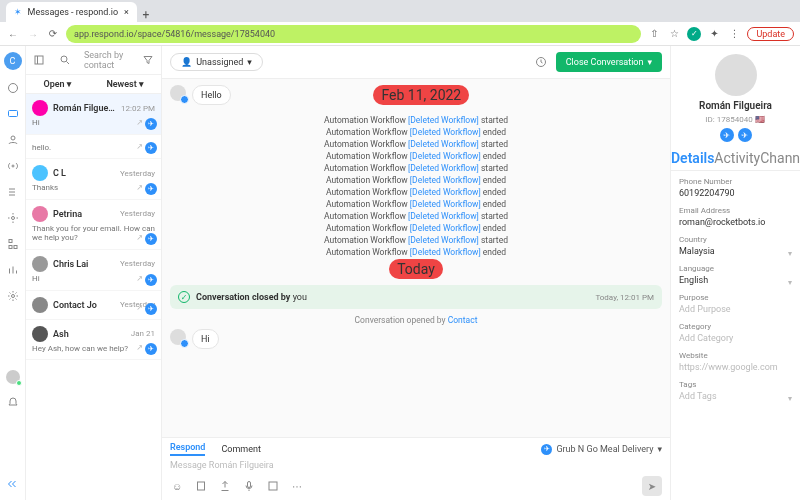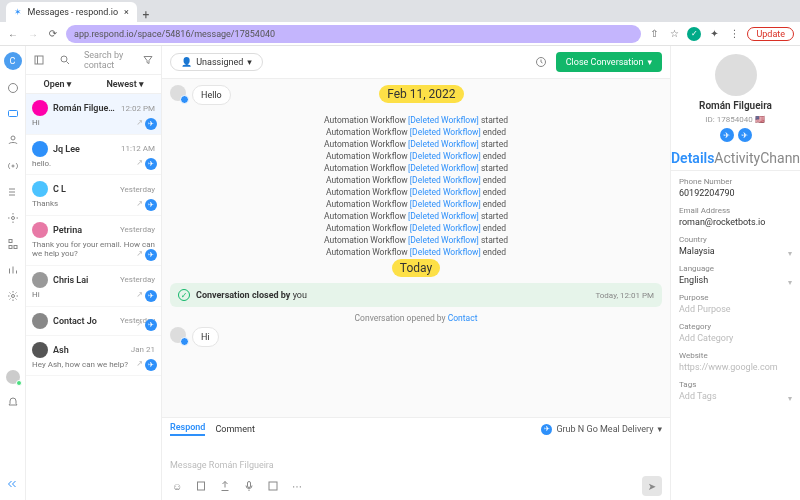--- a/index.html
+++ b/index.html
@@ -4,21 +4,21 @@
 <style>
 *{box-sizing:border-box;margin:0;padding:0;font-family:-apple-system,BlinkMacSystemFont,"Segoe UI",Roboto,sans-serif}
 body{width:800px;height:500px;overflow:hidden;background:#fff;font-size:10px;color:#333}
 .chrome{display:flex;flex-direction:column;height:100%}
 .tabbar{height:22px;background:#dfe1e5;display:flex;align-items:flex-end;padding-left:6px}
 .tab{background:#fff;border-radius:6px 6px 0 0;height:20px;display:flex;align-items:center;padding:0 8px;font-size:9px;gap:6px}
 .tab .tclose{cursor:pointer}
 .newtab{width:18px;text-align:center;font-size:12px;color:#555;cursor:pointer}
 .addrbar{height:24px;background:#fff;border-bottom:1px solid #e3e3e3;display:flex;align-items:center;padding:0 6px;gap:6px}
 .navbtn{width:14px;height:14px;display:flex;align-items:center;justify-content:center;color:#666;cursor:pointer}
-.urlfield{flex:1;background:#c4b5fd;border-radius:10px;height:18px;display:flex;align-items:center;padding:0 8px;font-size:9px;color:#555}
+.urlfield{flex:1;background:#bef264;border-radius:10px;height:18px;display:flex;align-items:center;padding:0 8px;font-size:9px;color:#555}
 .exticon{width:14px;height:14px;border-radius:50%;display:flex;align-items:center;justify-content:center;color:#fff;font-size:8px}
 .update{border:1px solid #d93025;color:#d93025;border-radius:10px;padding:1px 8px;font-size:9px;cursor:pointer}
 .app{flex:1;display:flex;overflow:hidden}
 .rail{width:26px;background:#fff;border-right:1px solid #eee;display:flex;flex-direction:column;align-items:center;padding-top:6px;gap:10px}
 .rail .ritem{width:16px;height:16px;display:flex;align-items:center;justify-content:center;color:#888;cursor:pointer}
 .rail .avatar-ini{width:18px;height:18px;border-radius:50%;background:#4c9ef0;color:#fff;display:flex;align-items:center;justify-content:center;font-size:9px}
 .rail .active{color:#2e90fa}
 .rail .logo{margin-top:auto;margin-bottom:8px;color:#2e90fa}
 .convlist{width:136px;background:#fff;border-right:1px solid #eee;display:flex;flex-direction:column;overflow:hidden}
 .cl-top{display:flex;align-items:center;gap:12px;padding:4px 6px;border-bottom:1px solid #f0f0f0}
@@ -38,30 +38,30 @@
 .cicons .ci{width:12px;height:12px;border-radius:50%;background:#2e90fa;color:#fff;font-size:7px;display:flex;align-items:center;justify-content:center}
 .chat{flex:1;display:flex;flex-direction:column;background:#fafafa;overflow:hidden}
 .chat-head{display:flex;align-items:center;padding:6px 8px;gap:8px;background:#fff;border-bottom:1px solid #eee}
 .pill{border:1px solid #ddd;border-radius:12px;padding:3px 10px;font-size:9px;display:flex;align-items:center;gap:4px;cursor:pointer}
 .closebtn{background:#12b76a;color:#fff;border:none;border-radius:4px;padding:5px 10px;font-size:9px;cursor:pointer;display:flex;align-items:center;gap:4px}
 .chat-body{flex:1;overflow:auto;padding:6px 8px;font-size:9px}
 .msgrow{display:flex;gap:6px;margin-bottom:6px}
 .msgav{width:16px;height:16px;border-radius:50%;background:#ddd center/cover;position:relative;flex-shrink:0}
 .msgav .badge{position:absolute;right:-3px;bottom:-3px;width:9px;height:9px;border-radius:50%;background:#2e90fa;border:1px solid #fff}
 .bubble{background:#fff;border:1px solid #e5e5e5;border-radius:10px;padding:4px 8px}
-.datepill{background:#fde047;border-radius:10px;padding:2px 8px;font-size:12px;margin:0 auto 6px;width:fit-content}
+.datepill{background:#ef4444;border-radius:10px;padding:2px 8px;font-size:14px;margin:0 auto 6px;width:fit-content}
 .sysline{text-align:center;font-size:8.5px;color:#555;margin:2px 0}
 .sysline .lk{color:#2e90fa}
 .closednote{background:#e6f4ea;border-radius:6px;padding:6px 8px;display:flex;align-items:center;gap:6px;margin:6px 0}
 .closednote .chk{width:12px;height:12px;border-radius:50%;border:1.5px solid #12b76a;color:#12b76a;display:flex;align-items:center;justify-content:center;font-size:8px}
 .closednote .tm{margin-left:auto;color:#888;font-size:8px}
 .openedline{text-align:center;font-size:8.5px;color:#888;margin:4px 0}
 .openedline .lk{color:#2e90fa}
 .composer{background:#fff;border-top:1px solid #eee;padding:4px 8px}
-.ctabs{display:flex;gap:10px;font-size:9px;margin-bottom:20px;align-items:center}
+.ctabs{display:flex;gap:16px;font-size:9px;margin-bottom:0;align-items:center}
 .ctabs .act{color:#2e90fa;font-weight:600;border-bottom:2px solid #2e90fa;padding-bottom:2px}
 .ctabs .chan{margin-left:auto;display:flex;align-items:center;gap:4px;color:#555;cursor:pointer}
 .cinput{font-size:9px;color:#aaa;padding:4px 0}
 .ctools{display:flex;gap:10px;align-items:center;color:#888;padding-top:2px}
 .ctools .send{margin-left:auto;width:20px;height:20px;background:#e5e5e5;border-radius:4px;display:flex;align-items:center;justify-content:center;cursor:pointer}
 .profile{width:130px;border-left:1px solid #eee;background:#fff;display:flex;flex-direction:column;overflow:auto}
 .pf-top{display:flex;flex-direction:column;align-items:center;padding:8px;gap:4px}
 .pf-av{width:42px;height:42px;border-radius:50%;background:#ddd center/cover}
 .pf-name{font-weight:600;font-size:10px}
 .pf-id{font-size:8px;color:#999;display:flex;align-items:center;gap:3px}
@@ -208,25 +208,20 @@
               <span class="cname">Román Filgueira</span>
               <span class="ctime">12:02 PM</span>
             </div>
             <div class="csnip">Hi</div>
             <div class="cicons">
               <span style="color:#bbb;font-size:8px">↗</span>
               <span class="ci">✈</span>
             </div>
           </div>
           <div class="citem">
-            <div class="row1">
-              <div class="avs" style="background-color:#2e90fa"></div>
-              <span class="cname">Jq Lee</span>
-              <span class="ctime">11:12 AM</span>
-            </div>
             <div class="csnip">hello.</div>
             <div class="cicons">
               <span style="color:#bbb;font-size:8px">↗</span>
               <span class="ci">✈</span>
             </div>
           </div>
           <div class="citem">
             <div class="row1">
               <div class="avs" style="background-color:#4cc3ff"></div>
               <span class="cname">C L</span>

